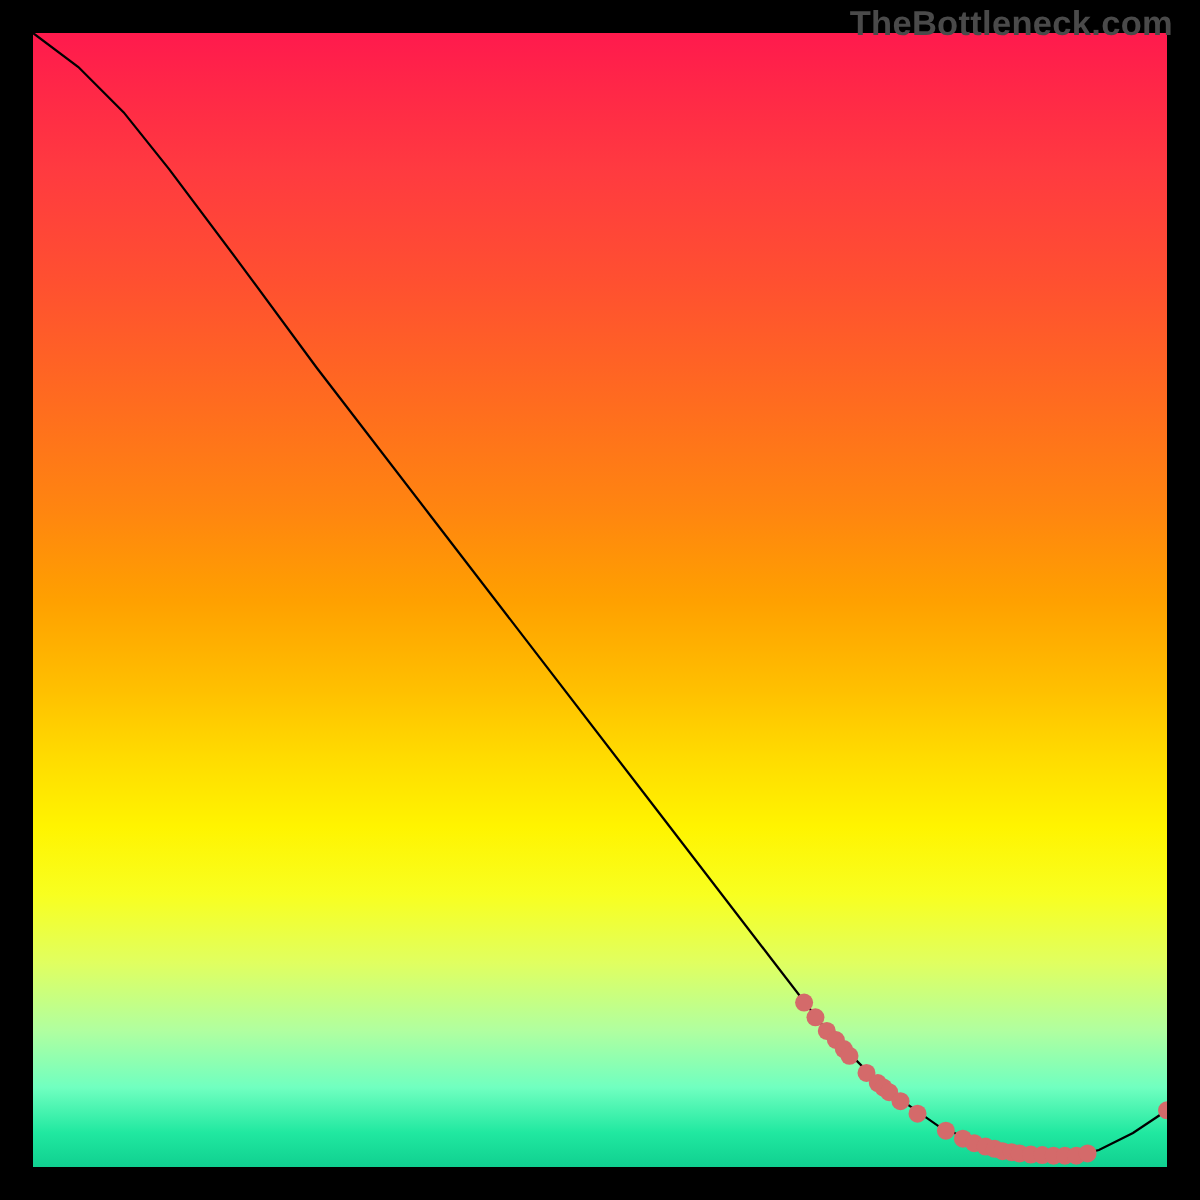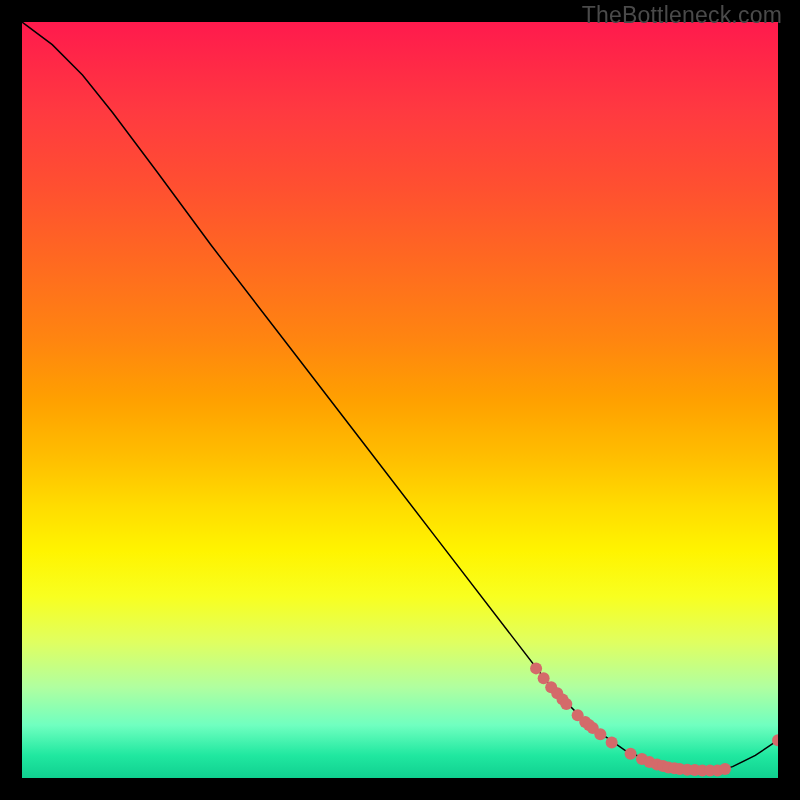--- a/index.html
+++ b/index.html
@@ -41,21 +41,21 @@
       #20e8a0 97%,
       #10d090 100%
     );
   }
   .watermark {
     position: absolute;
     top: 2px;
     right: 18px;
     color: #4a4a4a;
     font-size: 23px;
-    font-weight: 400;
+    font-weight: 700;
     letter-spacing: 0.2px;
   }
   svg.plot {
     position: absolute;
     left: 22px;
     top: 22px;
     width: 756px;
     height: 756px;
   }
 </style>

